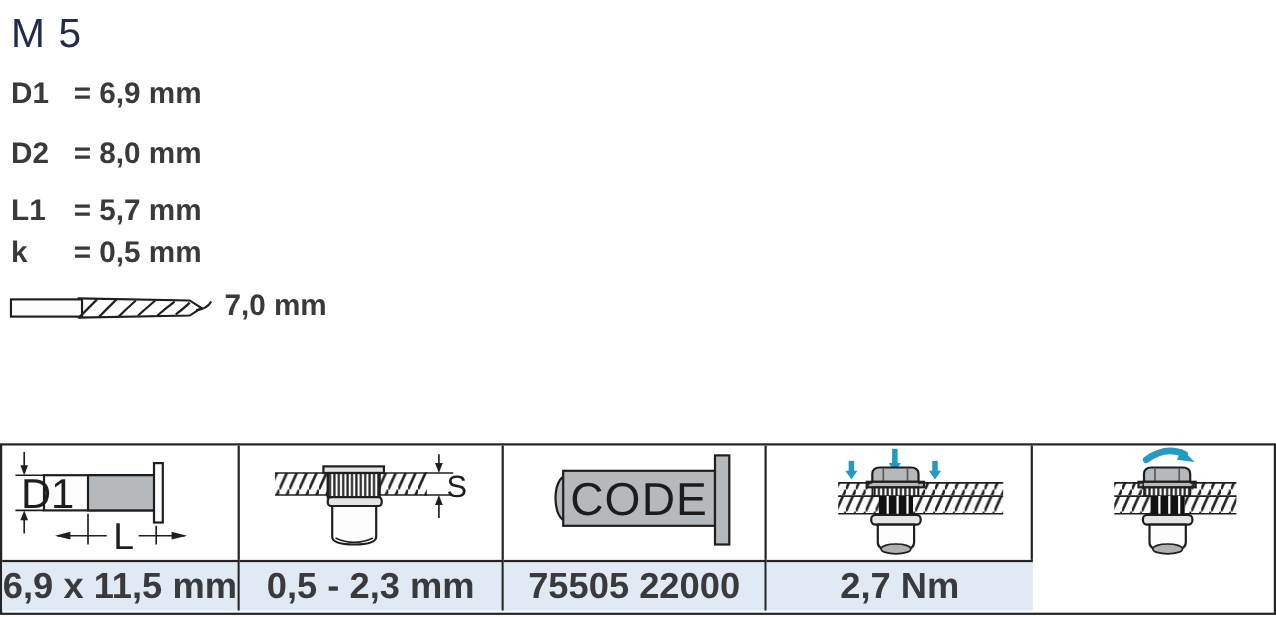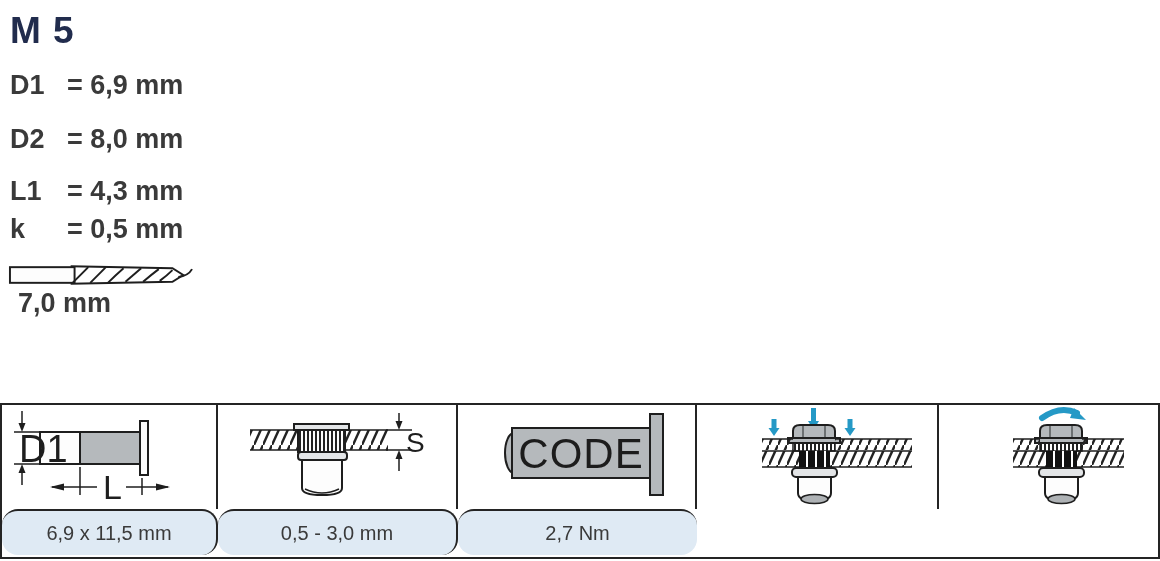--- a/index.html
+++ b/index.html
@@ -7,39 +7,39 @@
     --value-row-bg:#dfeaf4;
     --border-color:#242424;
     --title-color:#212c4d;
     --text-color:#3a3a3a;
     --metal-gray:#b5b9bc;
   }
   *{margin:0;padding:0;box-sizing:border-box;}
   body{background:#fff;font-family:"Liberation Sans","DejaVu Sans",sans-serif;}
   .canvas{position:relative;width:1160px;height:561px;background:#fff;overflow:hidden;}
 
-  .page-title{position:absolute;left:10px;top:10px;font-size:37px;font-weight:700;
+  .page-title{position:absolute;left:10px;top:10px;font-size:37px;font-weight:400;
     color:var(--title-color);letter-spacing:1px;}
 
   .spec-row{position:absolute;left:10px;height:30px;font-size:27px;font-weight:600;
     color:var(--text-color);display:flex;}
   .spec-label{width:57px;}
   .spec-row.r0{top:70px}.spec-row.r1{top:124px}.spec-row.r2{top:176px}.spec-row.r3{top:214px}
 
-  .drill-row{position:absolute;left:8px;top:262px;display:flex;align-items:flex-start;flex-direction:column;}
+  .drill-row{position:absolute;left:8px;top:262px;display:flex;align-items:flex-end;}
   .drill-size{font-size:27px;font-weight:600;color:var(--text-color);margin-left:10px;}
 
   .spec-table{position:absolute;left:0;top:403px;width:1160px;height:156px;
     border:2px solid var(--border-color);display:grid;
     grid-template-columns:216px 240px 239px 242px 219px;
     grid-template-rows:104px 46px;background:#fff;}
   .cell{overflow:hidden;display:flex;align-items:center;justify-content:center;}
   .cell.c-r{border-right:2px solid var(--border-color);}
   .cell.val{border-top:2px solid var(--border-color);background:var(--value-row-bg);
-    font-size:20px;font-weight:400;color:var(--text-color);border-radius:16px;}
+    font-size:33px;font-weight:700;color:var(--text-color);}
 
   svg{display:block;}
   .ln{stroke:#1e1e1e;stroke-width:2;fill:none;}
   .ln-thin{stroke:#1e1e1e;stroke-width:1.5;fill:none;}
   .fill-dark{fill:#1e1e1e;}
   .metal{fill:var(--metal-gray);stroke:#1e1e1e;stroke-width:2;}
   .metal-light{fill:#e3e5e7;stroke:#1e1e1e;stroke-width:2;}
   .white-part{fill:#fdfdfd;stroke:#1e1e1e;stroke-width:2;}
   .dim-text{fill:#1e1e1e;font-weight:400;}
   .accent{fill:var(--accent-blue);}
@@ -55,21 +55,21 @@
   <div class="spec-row r0">
     <span class="spec-label">D1</span>
     <span class="spec-value">= 6,9 mm</span>
   </div>
   <div class="spec-row r1">
     <span class="spec-label">D2</span>
     <span class="spec-value">= 8,0 mm</span>
   </div>
   <div class="spec-row r2">
     <span class="spec-label">L1</span>
-    <span class="spec-value">= 4,3 mm</span>
+    <span class="spec-value">= 5,7 mm</span>
   </div>
   <div class="spec-row r3">
     <span class="spec-label">k</span>
     <span class="spec-value">= 0,5 mm</span>
   </div>
 
   <div class="drill-row">
     <svg width="186" height="26" viewBox="0 0 190 26">
       <rect class="white-part" x="2" y="5" width="66" height="16"></rect>
       <path class="ln" d="M64,4 L168,6 L179,13 L168,20 L64,22"></path>
@@ -229,17 +229,18 @@
         <line x1="115" y1="46" x2="115" y2="63" stroke="#fff" stroke-width="2"></line>
         <line x1="124" y1="46" x2="124" y2="63" stroke="#fff" stroke-width="2"></line>
         <line x1="133" y1="46" x2="133" y2="63" stroke="#fff" stroke-width="2"></line>
         <rect class="metal-light" x="100" y="63" width="45" height="9" rx="4"></rect>
         <path class="white-part" d="M106,72 h33 v16 q0,8 -16.5,8 q-16.5,0 -16.5,-8 z"></path>
         <ellipse cx="122.5" cy="94" rx="13.5" ry="4.5" fill="#aeb2b5" stroke="#1e1e1e" stroke-width="1.5"></ellipse>
       </svg>
     </div>
 
     <div class="cell val c-r">6,9 x 11,5 mm</div>
-    <div class="cell val c-r">0,5 - 3,0 mm</div>
+    <div class="cell val c-r">0,5 - 2,3 mm</div>
+    <div class="cell val c-r">75505 22000</div>
     <div class="cell val">2,7 Nm</div>
 
   </div>
 </div>
 
 </body></html>

